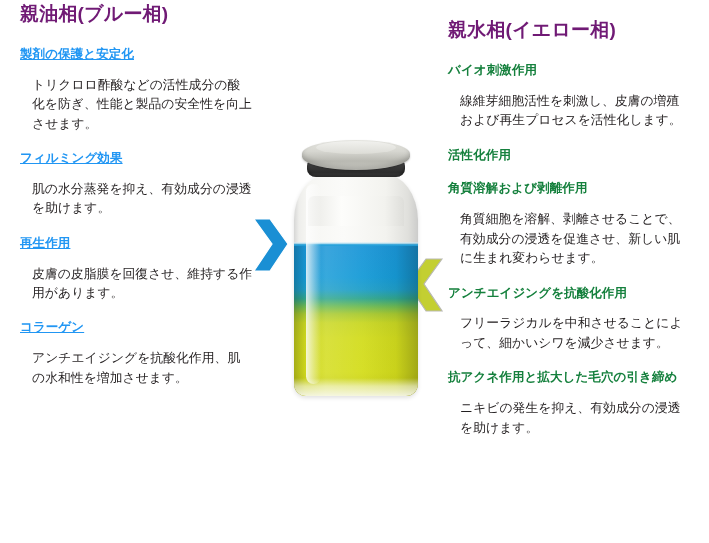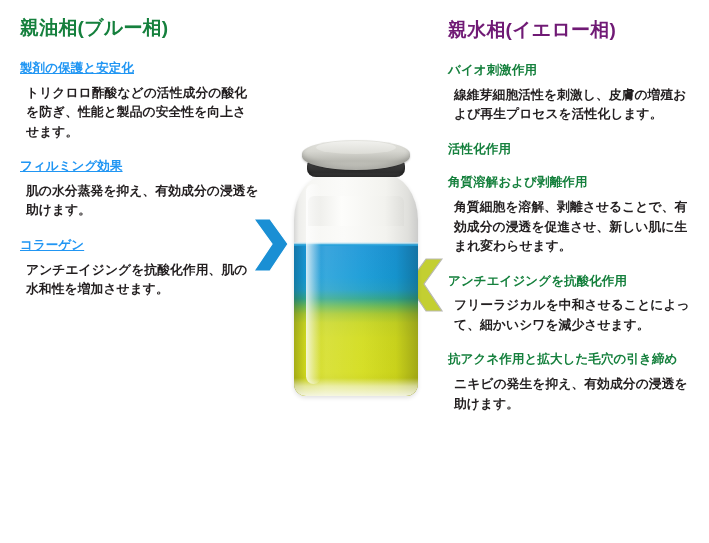--- a/index.html
+++ b/index.html
@@ -35,21 +35,21 @@
   .col-right { left: 448px; width: 252px; }
 
   .col-title {
     font-size: 19px;
     font-weight: bold;
     letter-spacing: 0.2px;
     line-height: 1.2;
     margin: 0;
     padding: 0;
   }
-  .col-left .col-title  { color: #15803d; margin-top: 17px; }
+  .col-left .col-title  { color: #701a75; margin-top: 3px; }
   .col-right .col-title { color: #701a75; margin-top: 19px; }
 
   .section {
     margin-top: 17px;
   }
   .col-left .section.first,
   .col-right .section.first {
     margin-top: 20px;
   }
 
@@ -60,23 +60,22 @@
     margin: 0 0 1px 0;
     letter-spacing: 0.1px;
   }
   .col-left .sec-heading  { color: #2196f3; text-decoration: underline; }
   .col-right .sec-heading { color: #15803d; }
 
   .sec-body {
     font-size: 12.8px;
     color: #231f20;
     line-height: 1.52;
-    margin: 6px;
+    margin: 12px;
     letter-spacing: 0.05px;
-    font-weight: bold;
   }
 
   
   #illustration {
     position: absolute;
     left: 252px;
     top: 130px;
     width: 210px;
     height: 270px;
   }
@@ -238,20 +237,24 @@
     <div class="section first">
       <div class="sec-heading">製剤の保護と安定化</div>
       <div class="sec-body">トリクロロ酢酸などの活性成分の酸化を防ぎ、性能と製品の安全性を向上させます。</div>
     </div>
 
     <div class="section">
       <div class="sec-heading">フィルミング効果</div>
       <div class="sec-body">肌の水分蒸発を抑え、有効成分の浸透を助けます。</div>
     </div>
 
+    <div class="section">
+      <div class="sec-heading">再生作用</div>
+      <div class="sec-body">皮膚の皮脂膜を回復させ、維持する作用があります。</div>
+    </div>
 
     <div class="section">
       <div class="sec-heading">コラーゲン</div>
       <div class="sec-body">アンチエイジングを抗酸化作用、肌の水和性を増加させます。</div>
     </div>
 
   </div>
 
   <div id="illustration">
 

